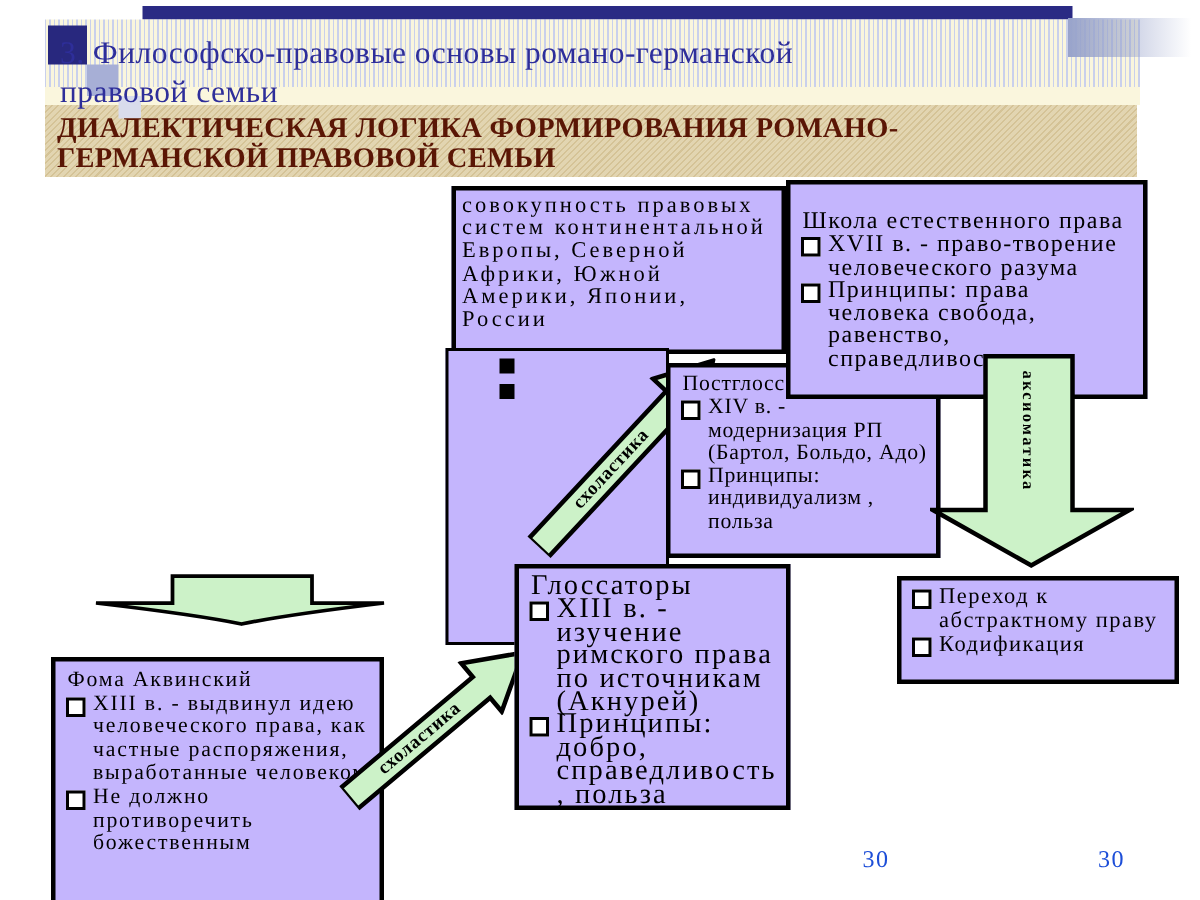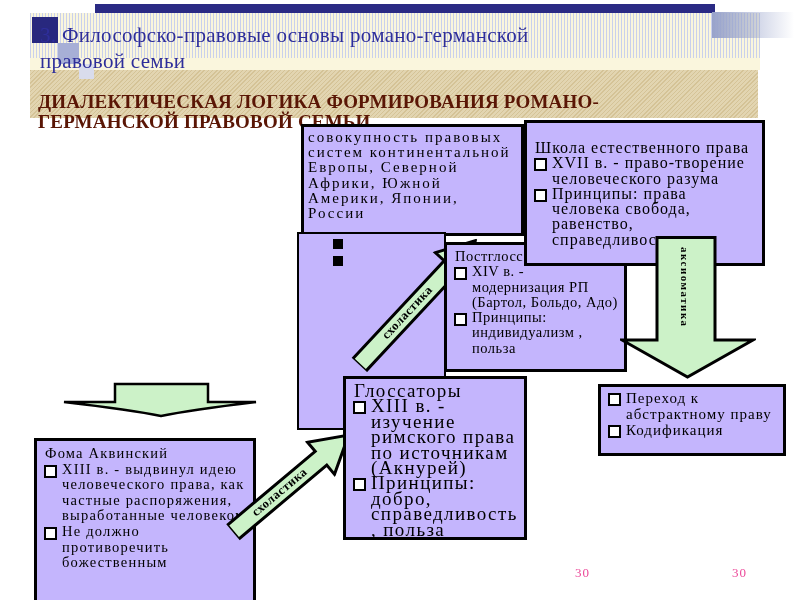--- a/index.html
+++ b/index.html
@@ -14,21 +14,21 @@
     background-image:repeating-linear-gradient(135deg,rgba(170,140,80,0.18) 0 1px,rgba(255,255,255,0.12) 1px 3px);}
   .grad-block{position:absolute;left:712px;top:12px;width:82px;height:26px;
     background:linear-gradient(to right,#98a3cb,rgba(250,246,221,0));}
   .sq{position:absolute;}
   .sq1{left:32px;top:17px;width:26px;height:26px;background:#28287e;}
   .sq2{left:58px;top:43px;width:21px;height:21px;background:#a7afd6;}
   .sq3{left:79px;top:64px;width:15px;height:15px;background:#d9dcec;}
   .title-line{position:absolute;left:40px;color:#2e2e9a;font-size:21px;letter-spacing:0.3px;}
   .title-1{top:23px;}
   .title-2{top:49px;}
-  .subtitle-line{position:absolute;left:38px;color:#5a1605;font-size:19px;font-weight:bold;letter-spacing:0.2px;margin-top:16px;}
+  .subtitle-line{position:absolute;left:38px;color:#5a1605;font-size:19px;font-weight:bold;letter-spacing:0.2px;}
   .subtitle-1{top:75px;}
   .subtitle-2{top:95px;}
   
   .box{position:absolute;background:#c4b5fd;border:3px solid #000;box-sizing:border-box;color:#000;}
   .box .bt{padding:1px 2px 0 3px;}
   .row{display:flex;align-items:flex-start;}
   .row .mk.checkbox{flex:0 0 auto;width:9px;height:9px;border:2px solid #000;background:#fff;
     margin:3px 5px 0 2px;}
   .row .txt{flex:1 1 auto;}
   
@@ -56,21 +56,21 @@
   .arrow-wrap{position:absolute;}
   #arrowA{left:215px;top:460px;width:153px;height:46px;transform:rotate(-40deg);z-index:3;}
   #arrowB{left:332px;top:279px;width:172px;height:46px;transform:rotate(-47deg);z-index:2;}
   .arrow-label{position:absolute;top:15px;width:100%;text-align:center;font-size:12.5px;
     font-weight:bold;color:#000;letter-spacing:0.5px;padding-right:30px;box-sizing:border-box;}
   #axiom-arrow{left:620px;top:236px;width:136px;height:144px;z-index:6;}
   #axiom-label{position:absolute;left:679px;top:247px;height:110px;writing-mode:vertical-rl;
     font-size:11px;font-weight:bold;letter-spacing:1.5px;color:#000;z-index:7;}
   #flat-arrow{left:58px;top:380px;width:202px;height:40px;z-index:1;}
   
-  .page-num{position:absolute;top:565px;font-size:13px;color:#ec4899;letter-spacing:1px;}
+  .page-num{position:absolute;top:565px;font-size:16px;color:#1d4ed8;letter-spacing:1px;}
   #pn1{left:575px;}
   #pn2{left:732px;}
 </style>
 </head>
 <body>
 
 <div id="slide">
 
   <div class="navy-bar"></div>
   <div class="striped-band"></div>

